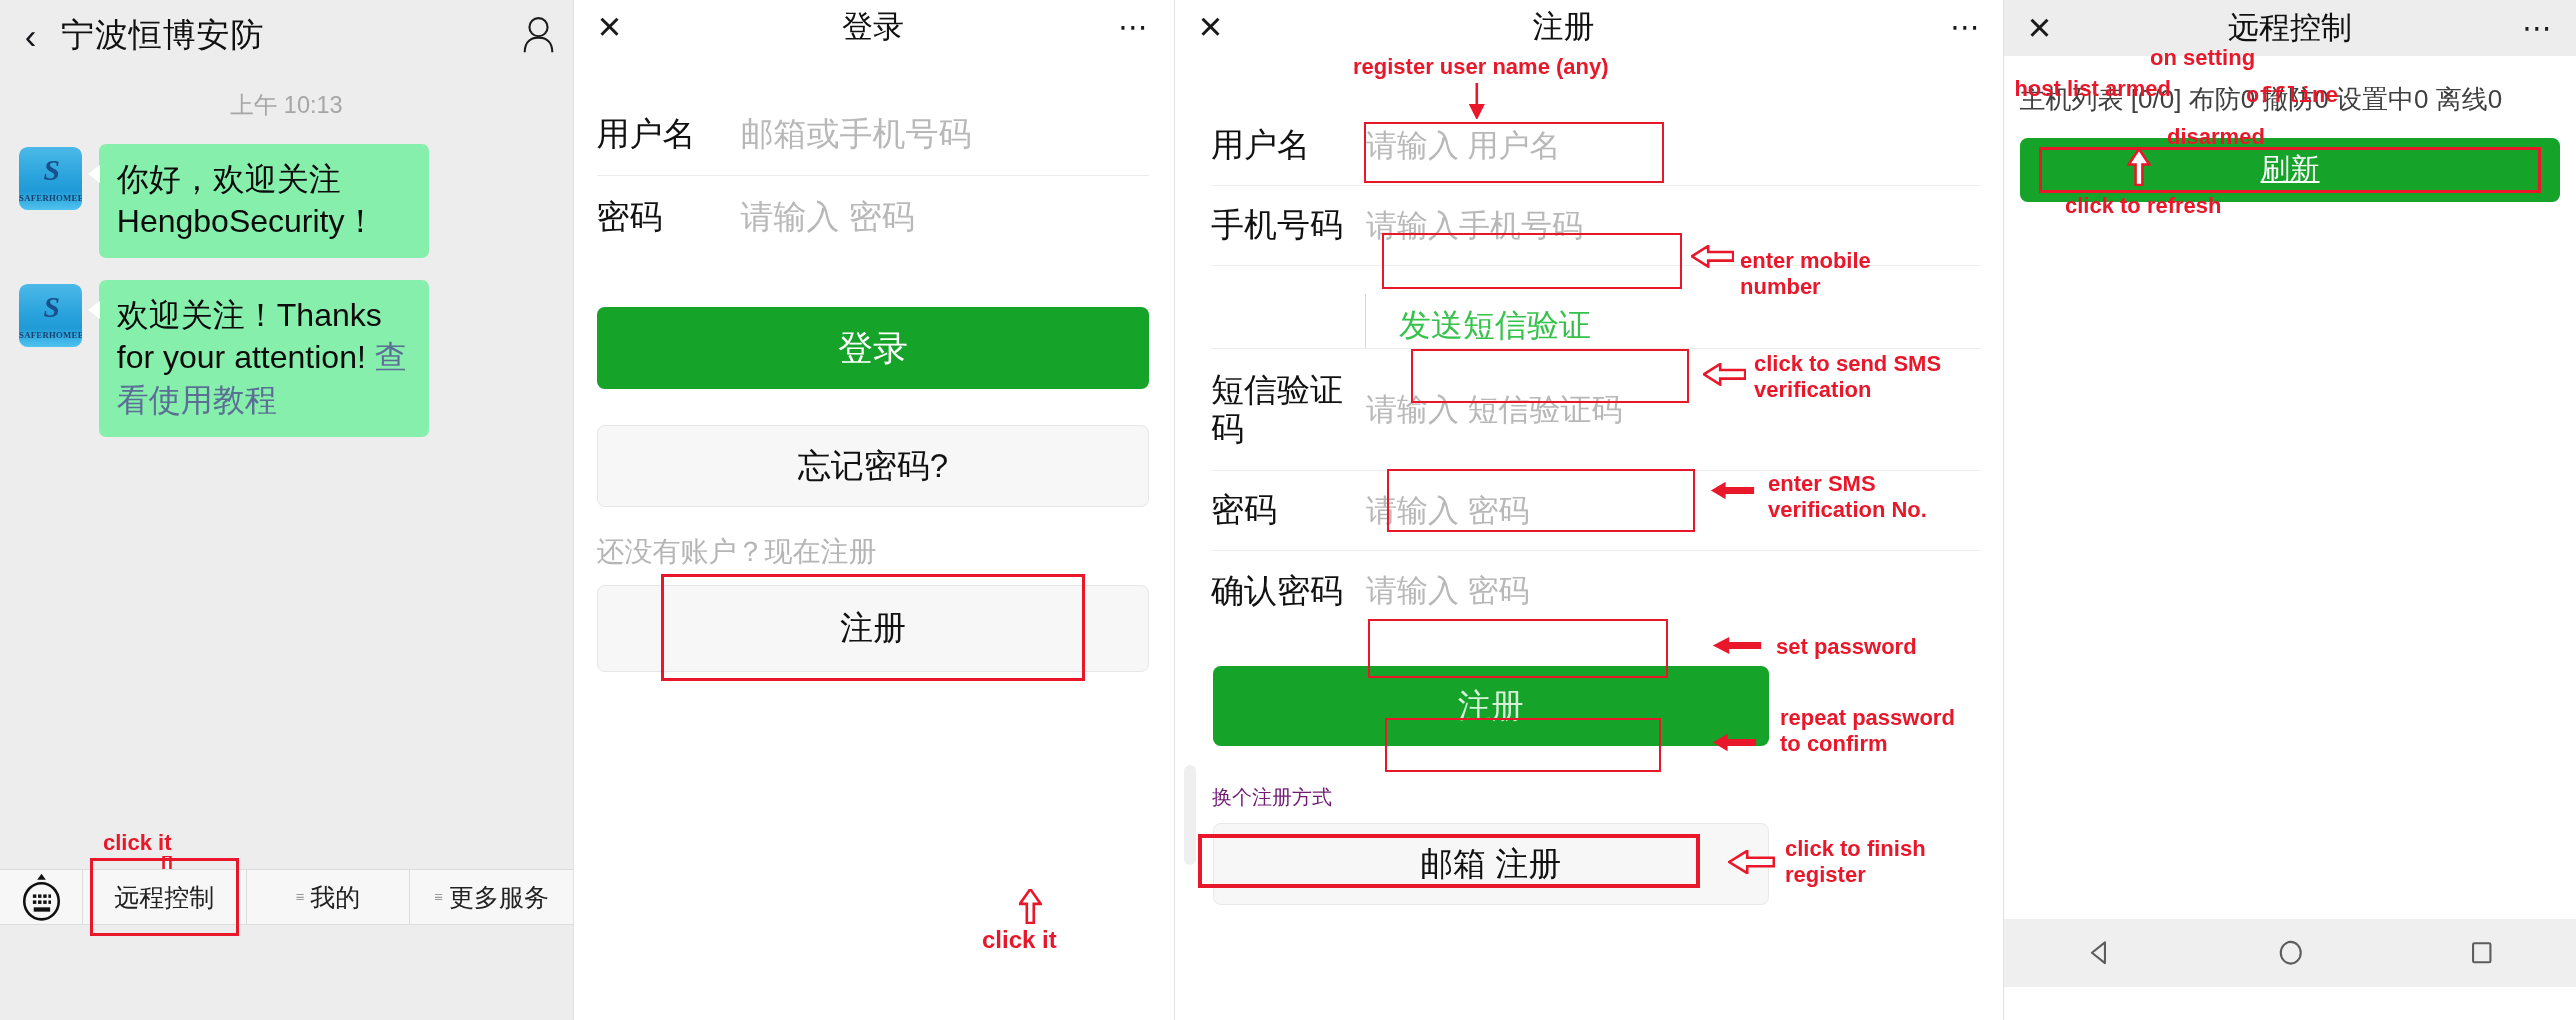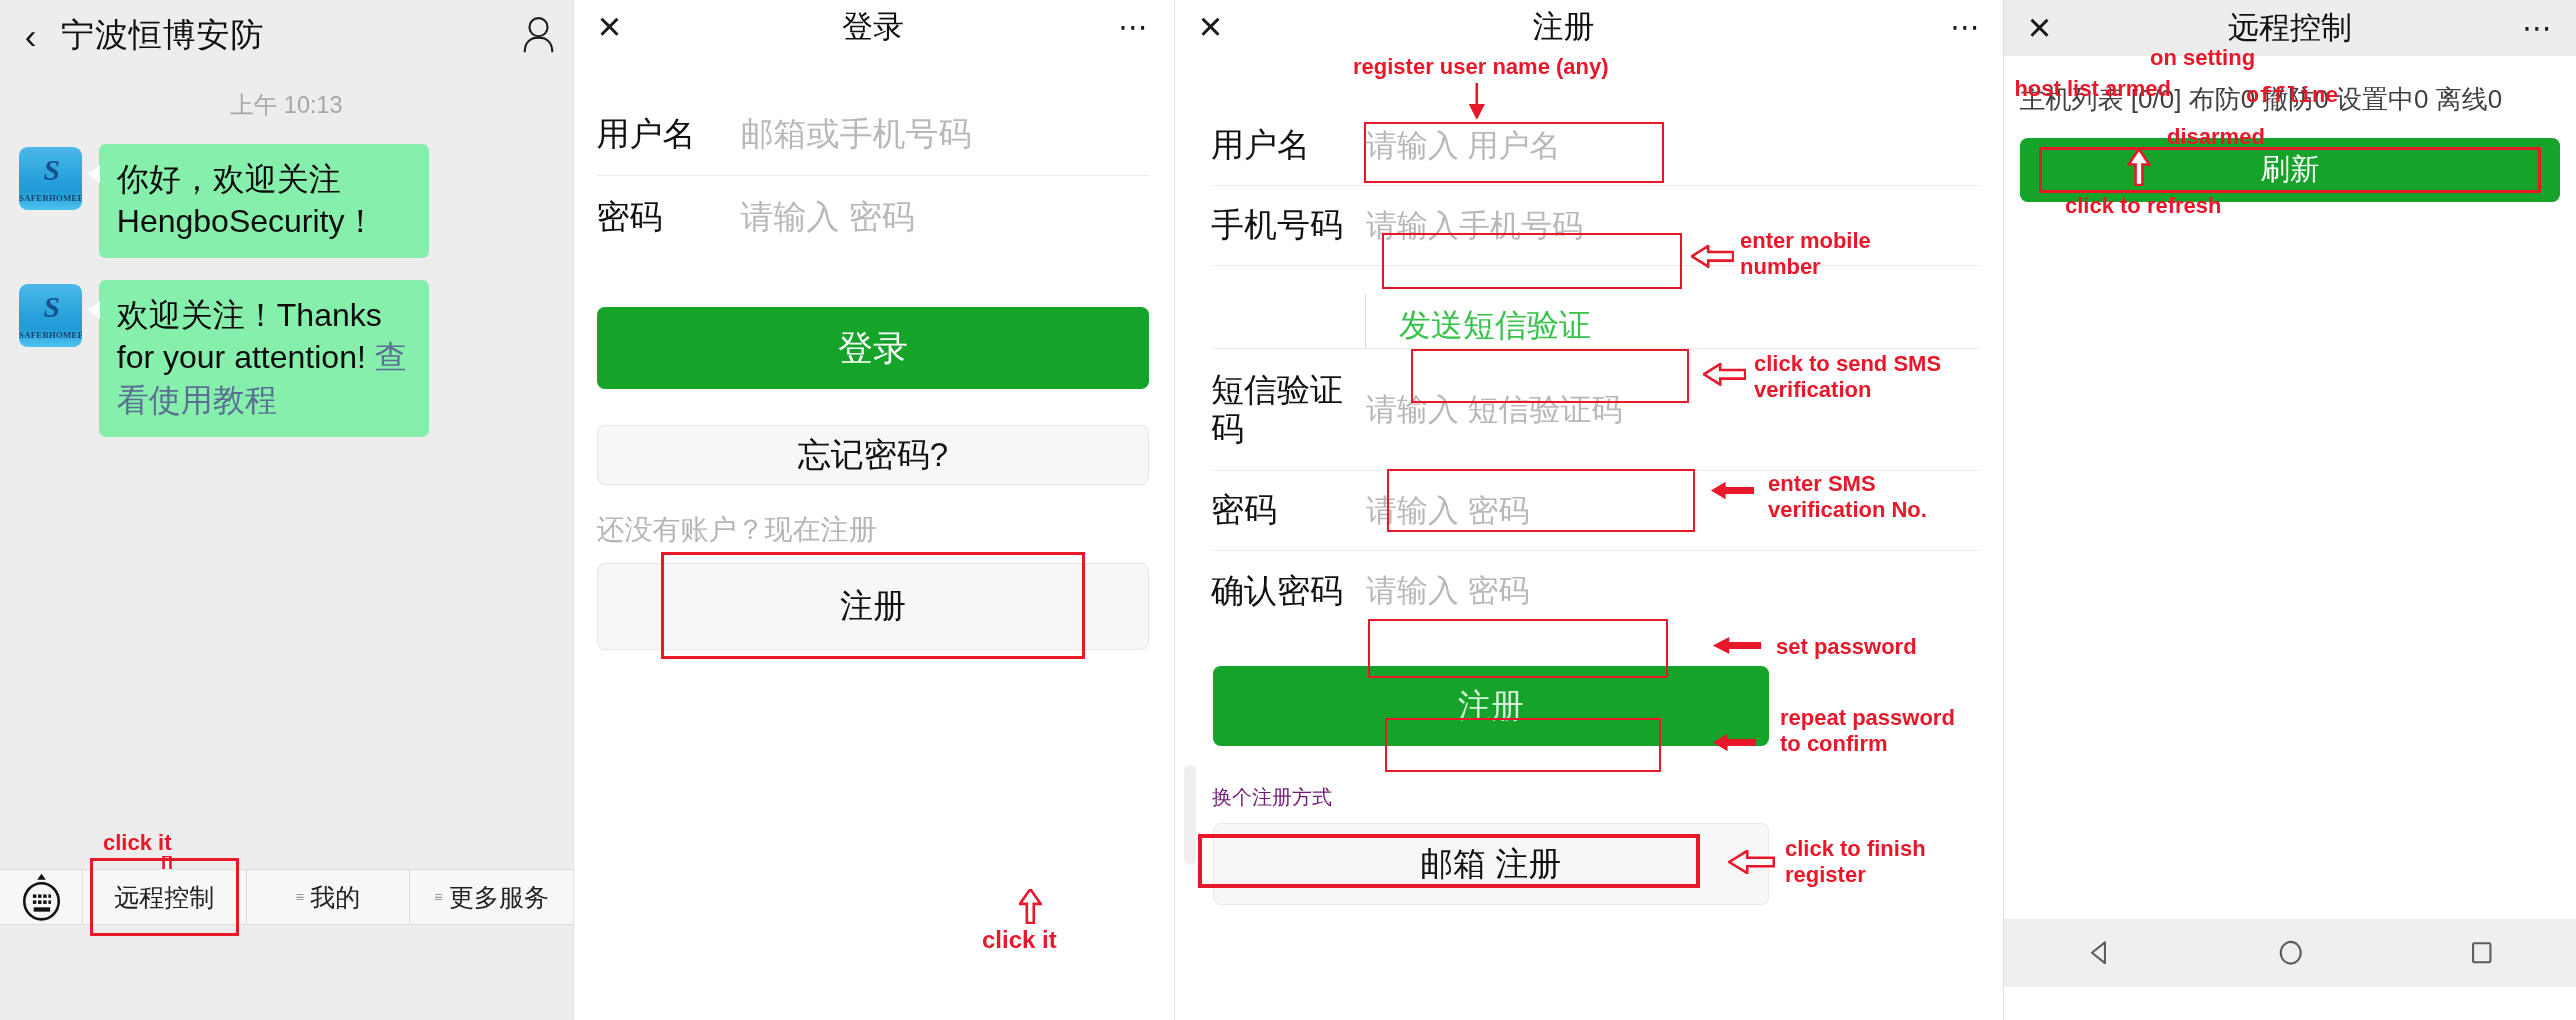--- a/index.html
+++ b/index.html
@@ -104,21 +104,21 @@
   }
   .form-label { font-size: 33px; color: #111; width: 144px; flex: 0 0 144px; }
   .form-input-wrap { flex: 1; position: relative; }
   .form-input { font-size: 33px; color: #b8b8b8; white-space: nowrap; }
   .btn-green {
     margin: 31px 22.6px 0; height: 82px; background: #16a329; border-radius: 7.8px;
     display: flex; align-items: center; justify-content: center;
     color: #ffffff; font-size: 35px; position: relative;
   }
   .btn-gray {
-    margin: 31px 22.6px 0; height: 60px; background: #f7f7f7; border: 0.9px solid #e6e6e6;
+    margin: 31px 22.6px 0; height: 82px; background: #f7f7f7; border: 0.9px solid #e6e6e6;
     border-radius: 7.8px; display: flex; align-items: center; justify-content: center;
     color: #111; font-size: 33px; position: relative;
   }
   .hint-text { margin: 26px 22.6px 0; font-size: 28px; color: #b5b5b5; }
 
   
   #panel-reg { left: 1174px; width: 830px; border-left: 0.9px solid #e2e2e2; }
   .scroll-thumb {
     position: absolute; left: 8.7px; top: 765px; width: 12px; height: 100px;
     background: #efefef; border-radius: 6px;
@@ -145,21 +145,21 @@
 
   
   #panel-remote { left: 2003px; width: 573px; border-left: 0.9px solid #e2e2e2; }
   #panel-remote .rc-header { height: 56px; background: #ededed; }
   .rc-status {
     margin: 26px 0 0 15.6px; font-size: 26px; color: #404040; white-space: nowrap;
   }
   .rc-refresh {
     margin: 21px 15.6px 0; height: 64px; background: #16a329; border-radius: 7.8px;
     display: flex; align-items: center; justify-content: center;
-    color: #ffffff; font-size: 29.5px; position: relative;
+    color: #ffffff; font-size: 29.5px; position: relative; text-decoration: underline;
   }
   .android-nav {
     position: absolute; left: 0; bottom: 34px; width: 573px; height: 68px;
     background: #efefef; display: flex; align-items: center; justify-content: space-around;
   }
   .android-nav .nav-ico { color: #6a6a6a; display: flex; align-items: center; justify-content: center; }
 
   
   .ann {
     position: absolute; color: #e8172a; font-weight: bold; line-height: 1.16;
@@ -363,21 +363,21 @@
     <span class="redbox" style="left:212px; top:469px; width:308px; height:63px;"></span>
     <span class="redbox" style="left:193px; top:619px; width:300px; height:59px;"></span>
     <span class="redbox" style="left:210px; top:718px; width:276px; height:54px;"></span>
     <span class="redbox" style="left:22.6px; top:834px; width:502px; height:54px; border-width:4.3px;"></span>
 
     <div class="ann" style="left:178px; top:54px;">register user name (any)</div>
     <svg class="arrow-svg" style="left:294px; top:83px;" width="15.6" height="36" viewBox="0 0 18 42">
       <path d="M9 0 L9 30 M9 40 L2 26 L16 26 Z" fill="#e8172a" stroke="#e8172a" stroke-width="3"></path>
     </svg>
 
-    <div class="ann" style="left:565px; top:228px;">enter mobile
+    <div class="ann" style="left:565px; top:248px;">enter mobile
 number</div>
     <svg class="arrow-svg" style="left:516px; top:245px;" width="43" height="22.6" viewBox="0 0 50 26">
       <path d="M49 8 L20 8 L20 1 L1 13 L20 25 L20 18 L49 18 Z" fill="#fff" stroke="#e8172a" stroke-width="3"></path>
     </svg>
 
     <div class="ann" style="left:579px; top:351px;">click to send SMS
 verification</div>
     <svg class="arrow-svg" style="left:528px; top:363px;" width="43" height="22.6" viewBox="0 0 50 26">
       <path d="M49 8 L20 8 L20 1 L1 13 L20 25 L20 18 L49 18 Z" fill="#fff" stroke="#e8172a" stroke-width="3"></path>
     </svg>

